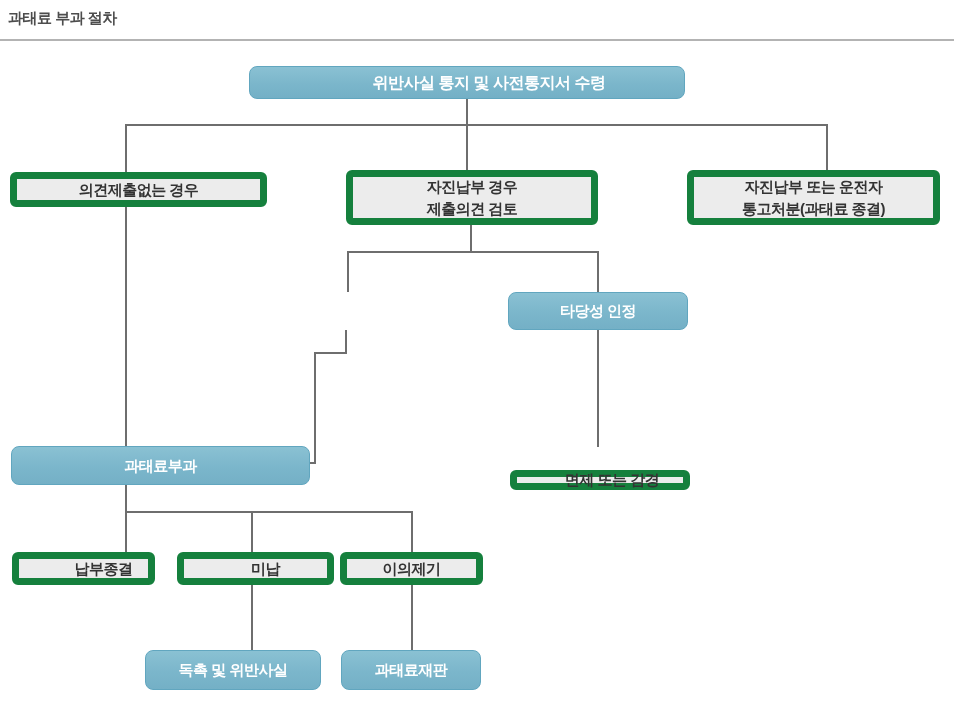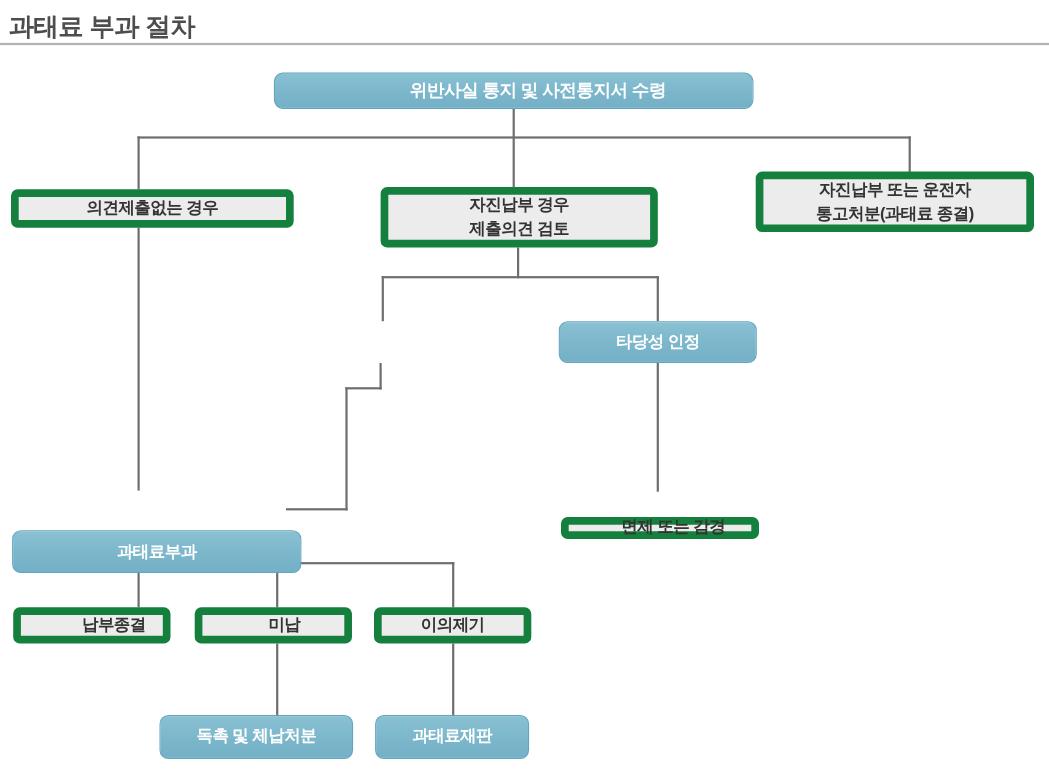--- a/index.html
+++ b/index.html
@@ -12,21 +12,21 @@
     position: relative;
     width: 954px;
     height: 704px;
     background: #ffffff;
     overflow: hidden;
   }
   .page-title {
     position: absolute;
     left: 8px;
     top: 9px;
-    font-size: 23px;
+    font-size: 15px;
     font-weight: bold;
     color: #4d4d4d;
     letter-spacing: -0.5px;
   }
   .title-divider {
     position: absolute;
     left: 0;
     top: 39px;
     width: 954px;
     height: 2px;
@@ -62,27 +62,27 @@
   .node-gray {
     background: #ececec;
     border: 7px solid #15803d;
     border-radius: 6px;
     color: #333333;
   }
   
   #n-receive     { left:249px; top:66px;  width:436px; height:33px; font-size:16px;padding-left:44px; }
   #n-no-opinion  { left:10px;  top:172px; width:257px; height:35px; }
   #n-opinion     { left:346px; top:170px; width:252px; height:55px; }
-  #n-voluntary   { left:687px; top:156px; width:253px; height:55px; }
+  #n-voluntary   { left:687px; top:170px; width:253px; height:55px; }
   #n-not-valid   { left:258px; top:292px; width:180px; height:38px; }
   #n-valid       { left:508px; top:292px; width:180px; height:38px; }
-  #n-impose      { left:11px;  top:446px; width:263px; height:39px;margin-top:36px; }
+  #n-impose      { left:11px;  top:446px; width:299px; height:39px; }
   #n-exempt      { left:510px; top:470px; width:180px; height:20px;padding-left:24px; }
   #n-payment-end { left:12px;  top:552px; width:143px; height:33px;padding-left:40px; }
-  #n-unpaid      { left:177px; top:552px; width:143px; height:33px;padding-left:20px; }
+  #n-unpaid      { left:177px; top:552px; width:157px; height:33px;padding-left:20px; }
   #n-objection   { left:340px; top:552px; width:143px; height:33px; }
   #n-dunning     { left:145px; top:650px; width:176px; height:40px; }
   #n-trial       { left:341px; top:650px; width:140px; height:40px; }
   
   #l-top-drop        { left:466px; top:99px;  width:2px;   height:72px; }
   #l-branch-h        { left:125px; top:124px; width:703px; height:2px;  }
   #l-left-drop       { left:125px; top:124px; width:2px;   height:48px; }
   #l-right-drop      { left:826px; top:124px; width:2px;   height:46px; }
   #l-opinion-down    { left:470px; top:225px; width:2px;   height:28px; }
   #l-review-h        { left:347px; top:251px; width:252px; height:2px;  }
@@ -169,20 +169,20 @@
 
   <div class="node node-gray" id="n-unpaid">
     <span>미납</span>
   </div>
 
   <div class="node node-gray" id="n-objection">
     <span>이의제기</span>
   </div>
 
   <div class="node node-blue" id="n-dunning">
-    <span>독촉 및 체납처분</span>
+    <span>독촉 및 위반사실</span>
   </div>
 
   <div class="node node-blue" id="n-trial">
     <span>과태료재판</span>
   </div>
 
 </div>
 
 </body></html>

